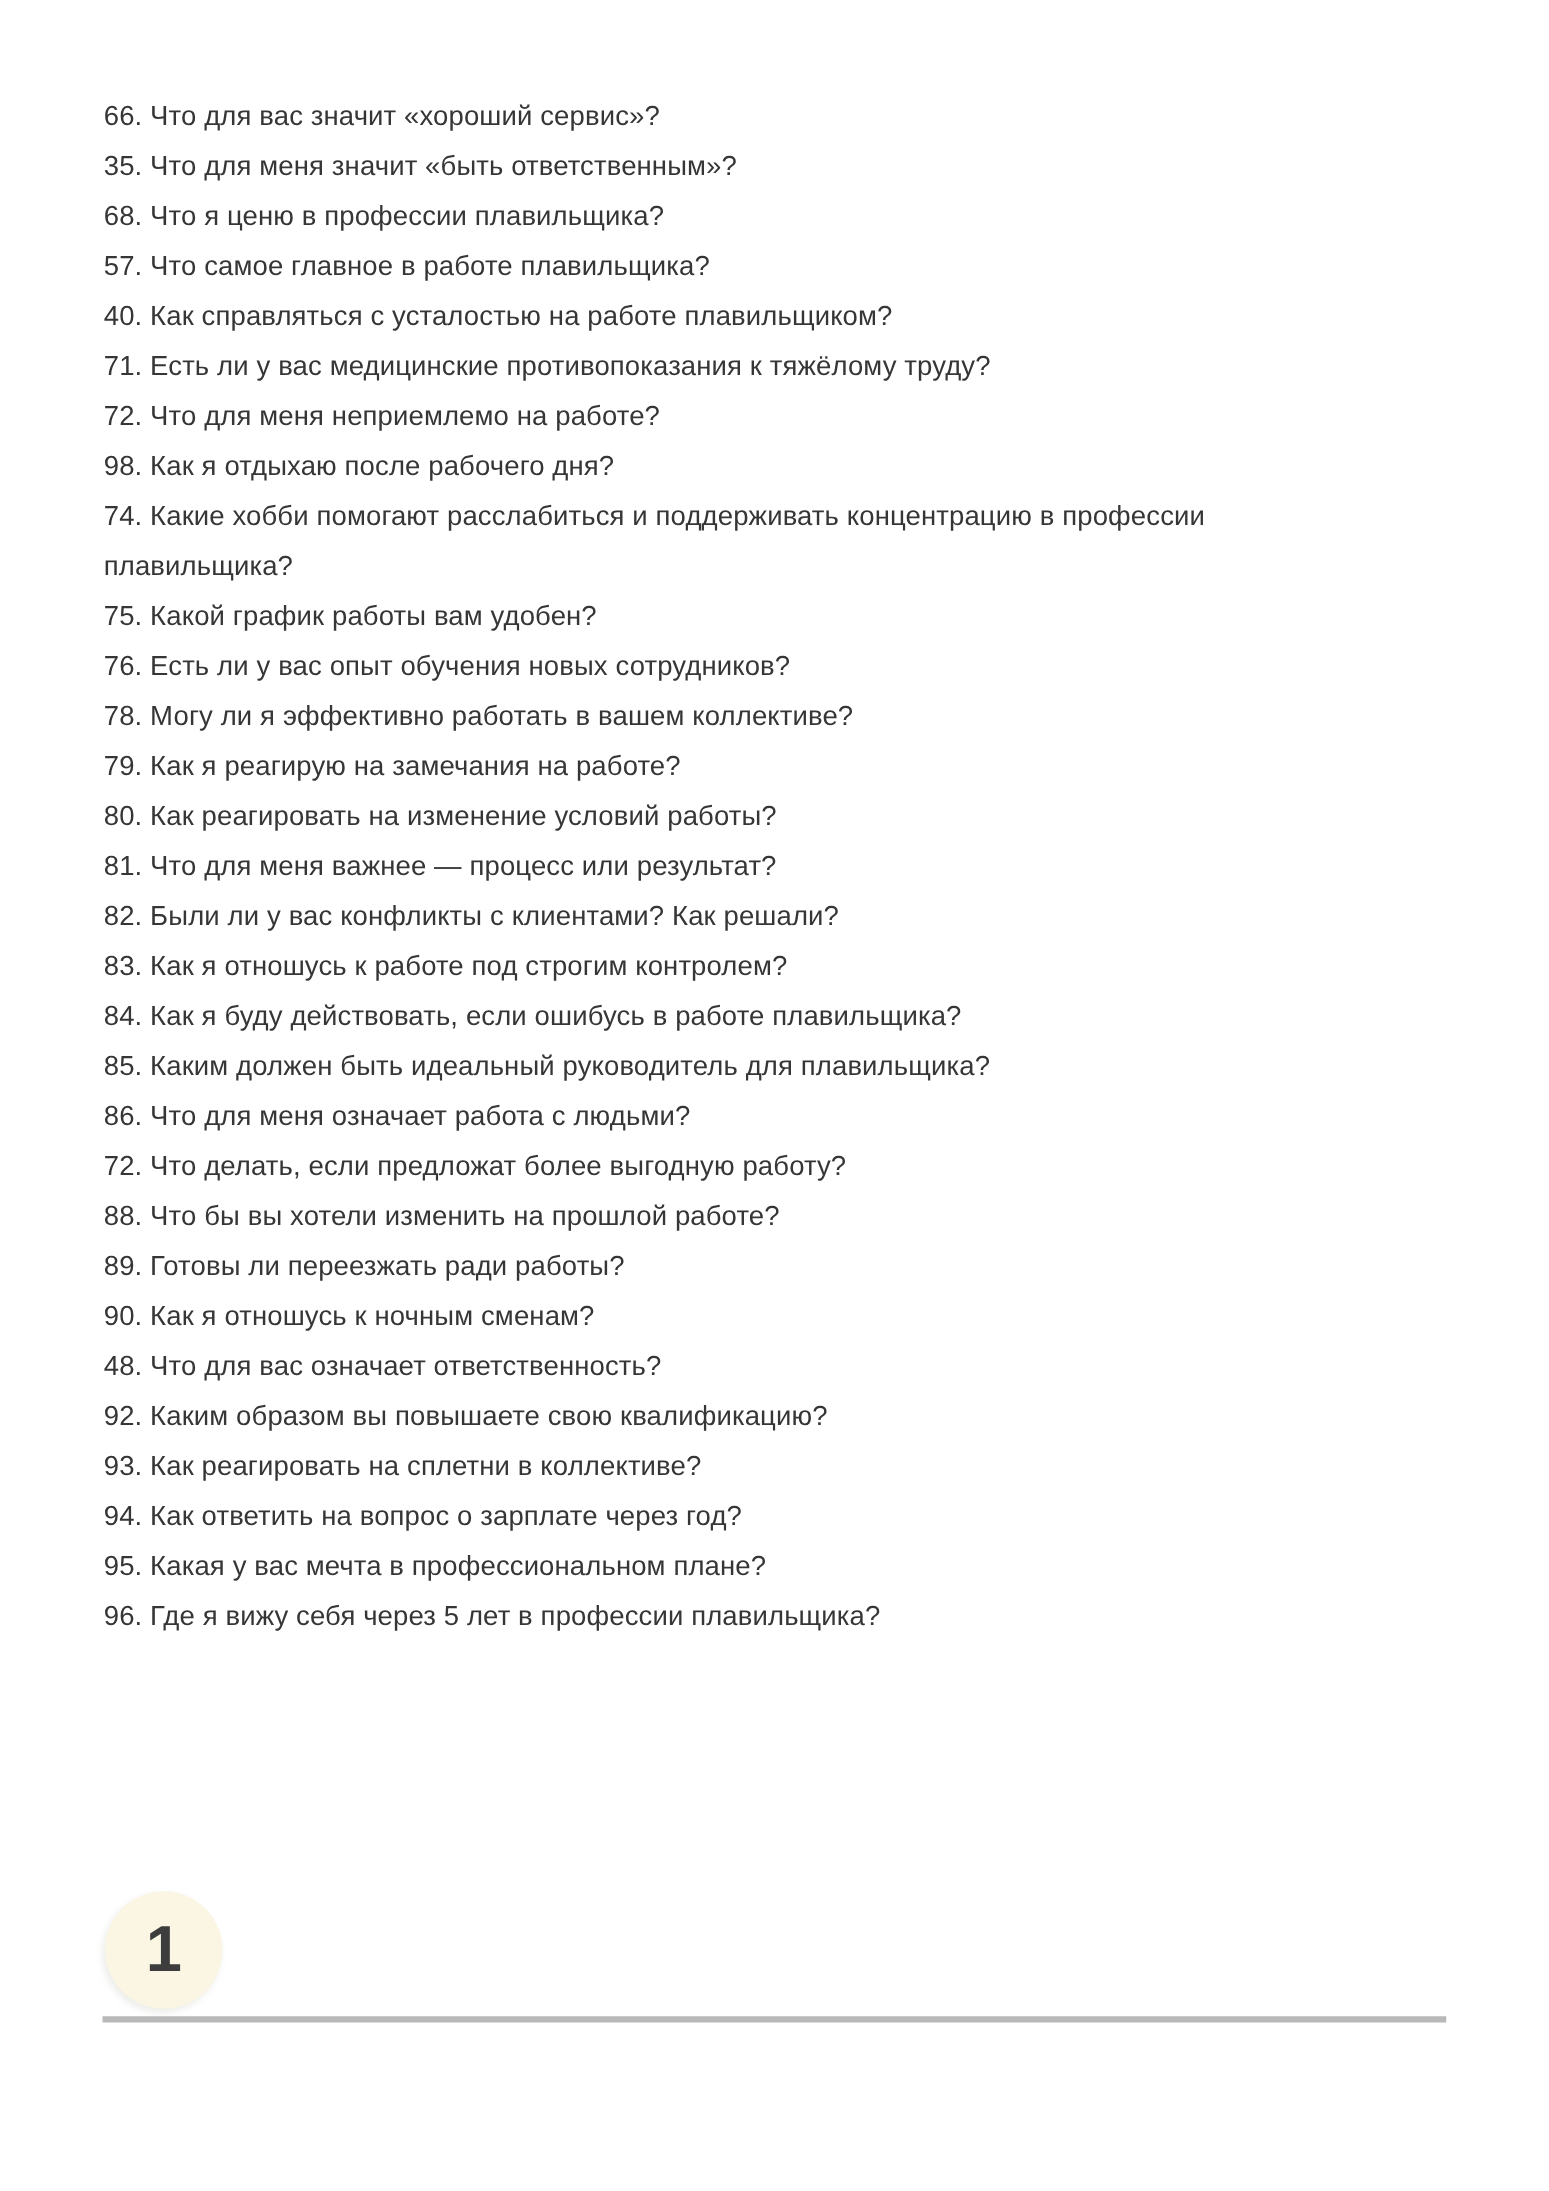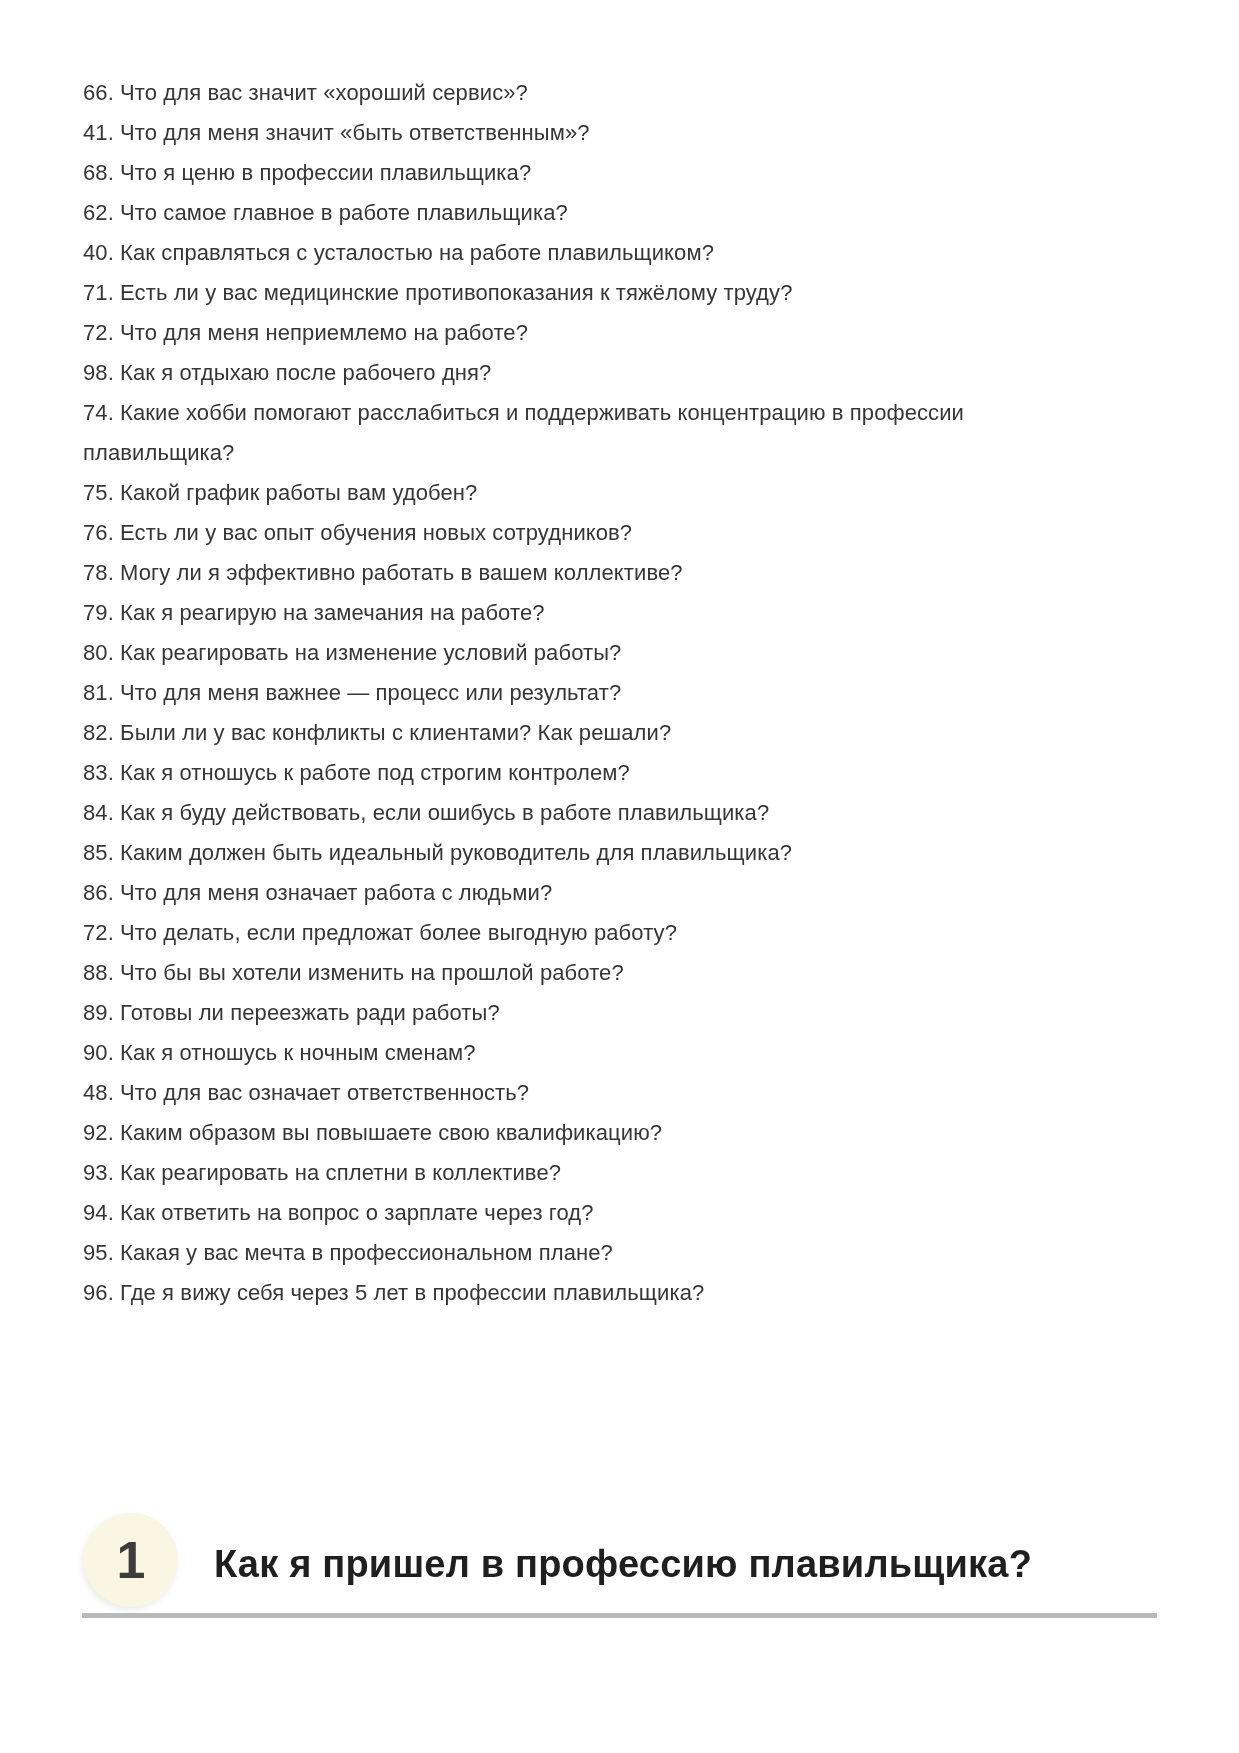--- a/index.html
+++ b/index.html
@@ -78,23 +78,23 @@
     background: #b9b9b9;
   }
 </style>
 </head>
 <body>
 
 <div class="page">
 
   <ol class="questions-list">
       <li class="question-item">66. Что для вас значит «хороший сервис»?</li>
-      <li class="question-item">41. Что для меня значит «быть ответственным»?</li>
+      <li class="question-item">35. Что для меня значит «быть ответственным»?</li>
       <li class="question-item">68. Что я ценю в профессии плавильщика?</li>
-      <li class="question-item">62. Что самое главное в работе плавильщика?</li>
+      <li class="question-item">57. Что самое главное в работе плавильщика?</li>
       <li class="question-item">40. Как справляться с усталостью на работе плавильщиком?</li>
       <li class="question-item">71. Есть ли у вас медицинские противопоказания к тяжёлому труду?</li>
       <li class="question-item">72. Что для меня неприемлемо на работе?</li>
       <li class="question-item">98. Как я отдыхаю после рабочего дня?</li>
       <li class="question-item">74. Какие хобби помогают расслабиться и поддерживать концентрацию в профессии плавильщика?</li>
       <li class="question-item">75. Какой график работы вам удобен?</li>
       <li class="question-item">76. Есть ли у вас опыт обучения новых сотрудников?</li>
       <li class="question-item">78. Могу ли я эффективно работать в вашем коллективе?</li>
       <li class="question-item">79. Как я реагирую на замечания на работе?</li>
       <li class="question-item">80. Как реагировать на изменение условий работы?</li>
@@ -113,17 +113,16 @@
       <li class="question-item">93. Как реагировать на сплетни в коллективе?</li>
       <li class="question-item">94. Как ответить на вопрос о зарплате через год?</li>
       <li class="question-item">95. Какая у вас мечта в профессиональном плане?</li>
       <li class="question-item">96. Где я вижу себя через 5 лет в профессии плавильщика?</li>
     </ol>
 
   <div class="section-header">
     <div class="section-badge">
       <span class="section-badge-number">1</span>
     </div>
-    <div class="section-title">Как я пришел в профессию плавильщика?</div>
     <div class="section-divider"></div>
   </div>
 
 </div>
 
 </body></html>

